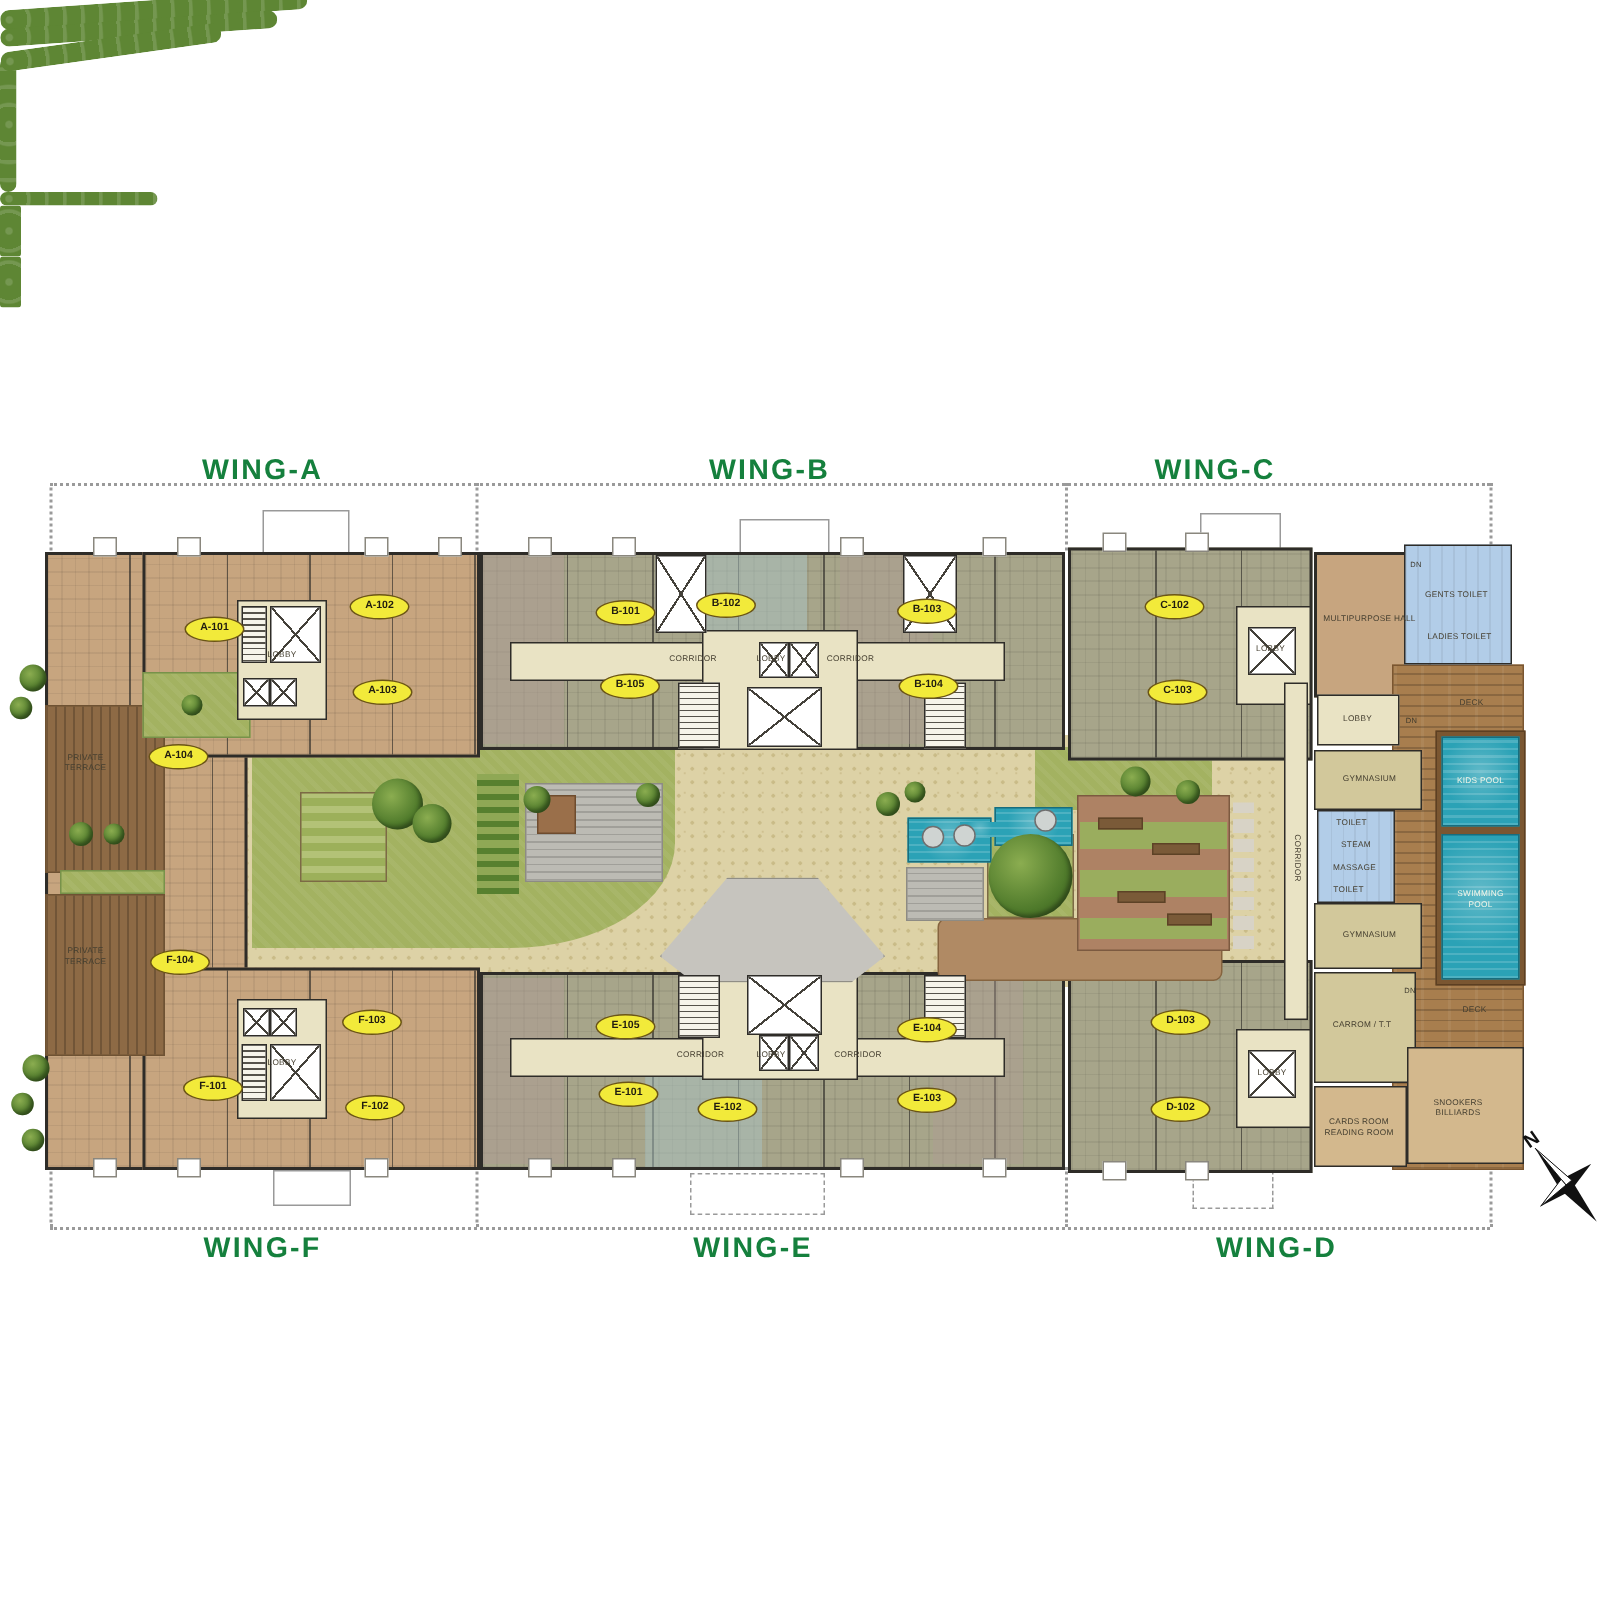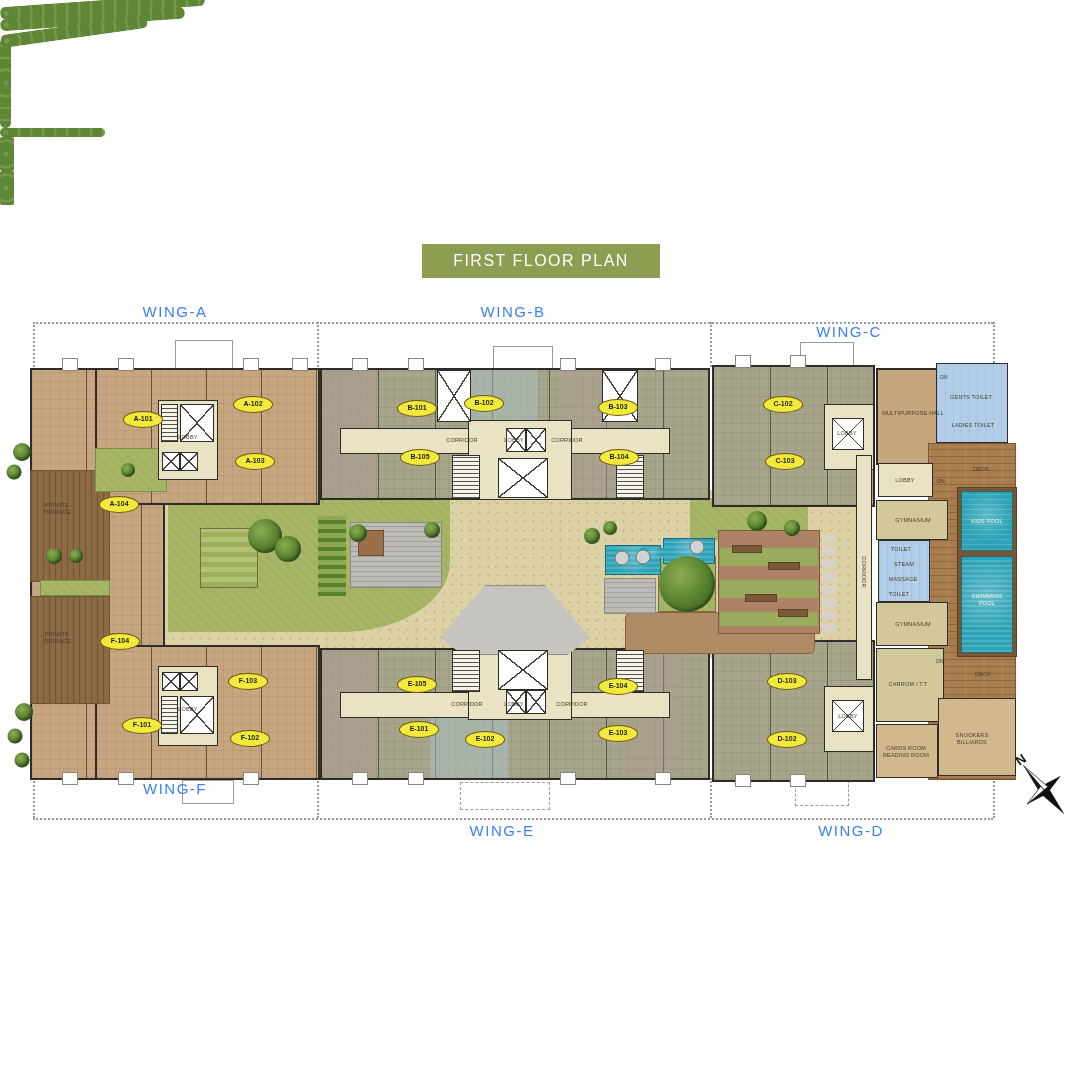--- a/index.html
+++ b/index.html
@@ -2,21 +2,21 @@
 <html><head>
 <meta charset="utf-8">
 <style>
   html,body{margin:0;padding:0;background:#ffffff;}
   #canvas{position:relative;width:1080px;height:1080px;background:#ffffff;overflow:hidden;
           font-family:"Liberation Sans",sans-serif;}
   .abs{position:absolute;box-sizing:border-box;}
   
   .banner{position:absolute;left:422px;top:244px;width:238px;height:34px;background:#8d9e52;
           color:#fff;font-size:16px;line-height:34px;text-align:center;letter-spacing:1.5px;z-index:60;}
-  .wing{position:absolute;transform:translateX(-50%);font-size:15px;font-weight:400;color:#3b82f6;
+  .wing{position:absolute;transform:translateX(-50%);font-size:19px;font-weight:700;color:#15803d;
         letter-spacing:1.5px;z-index:60;}
   .lbl{position:absolute;font-size:5.5px;line-height:1.2;color:#453f30;text-transform:uppercase;
        text-align:center;transform:translate(-50%,-50%);letter-spacing:.2px;z-index:45;}
   .lbl.wht{color:#f3f6e9;}
   .lbl.v{writing-mode:vertical-rl;}
   .lbl.dn{font-size:5px;color:#3c382c;}
   .unit{position:absolute;width:38px;height:15px;margin:-8px 0 0 -19px;background:#f2ea3a;
         border:1px solid #6b5516;border-radius:50%;font-size:7px;font-weight:bold;line-height:13px;
         text-align:center;color:#201c10;z-index:50;}
   
@@ -77,26 +77,25 @@
        border:1px solid #6f6f6f;transform:translate(-50%,-50%);z-index:31;}
   .compass{position:absolute;left:1014px;top:752px;width:60px;height:70px;z-index:60;}
   .compass .n{position:absolute;left:2px;top:0px;font-size:13px;font-weight:bold;color:#111;
        transform:rotate(-35deg);}
 </style>
 </head>
 <body>
 
 <div id="canvas">
 
-  <div class="banner">FIRST FLOOR PLAN</div>
 
   <div class="wing" style="left:175px;top:303px;">WING-A</div>
   <div class="wing" style="left:513px;top:303px;">WING-B</div>
-  <div class="wing" style="left:849px;top:303px;margin-top:20px;">WING-C</div>
-  <div class="wing" style="left:175px;top:780px;">WING-F</div>
+  <div class="wing" style="left:810px;top:303px;">WING-C</div>
+  <div class="wing" style="left:175px;top:822px;">WING-F</div>
   <div class="wing" style="left:502px;top:822px;">WING-E</div>
   <div class="wing" style="left:851px;top:822px;">WING-D</div>
 
   <div class="dot-h" style="left:33px;top:322px;width:960px;"></div>
   <div class="dot-h" style="left:33px;top:818px;width:960px;"></div>
   <div class="dot-v" style="left:33px;top:322px;height:48px;"></div>
   <div class="dot-v" style="left:33px;top:778px;height:40px;"></div>
   <div class="dot-v" style="left:317px;top:322px;height:48px;"></div>
   <div class="dot-v" style="left:317px;top:778px;height:40px;"></div>
   <div class="dot-v" style="left:710px;top:322px;height:45px;"></div>

